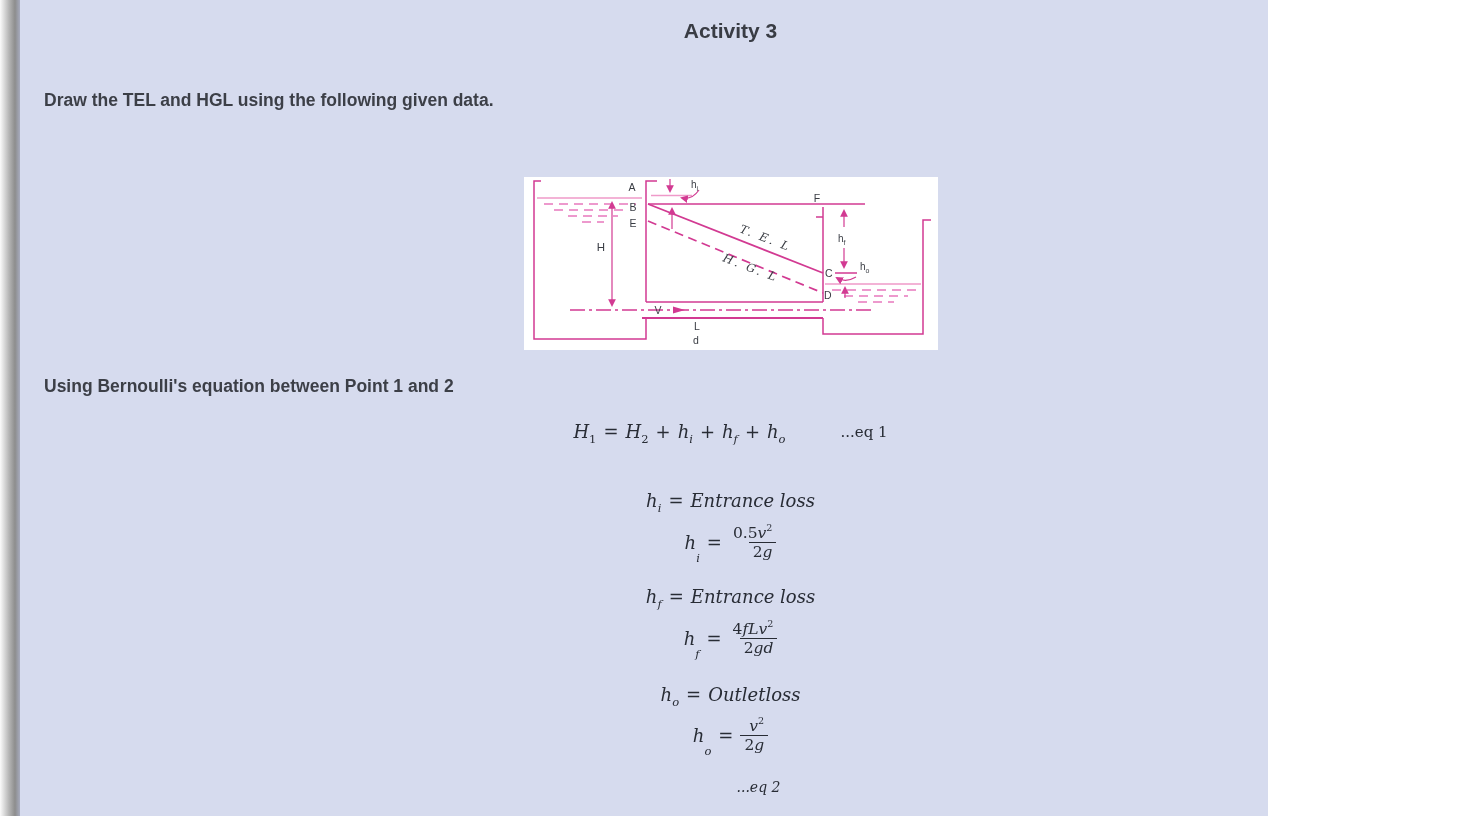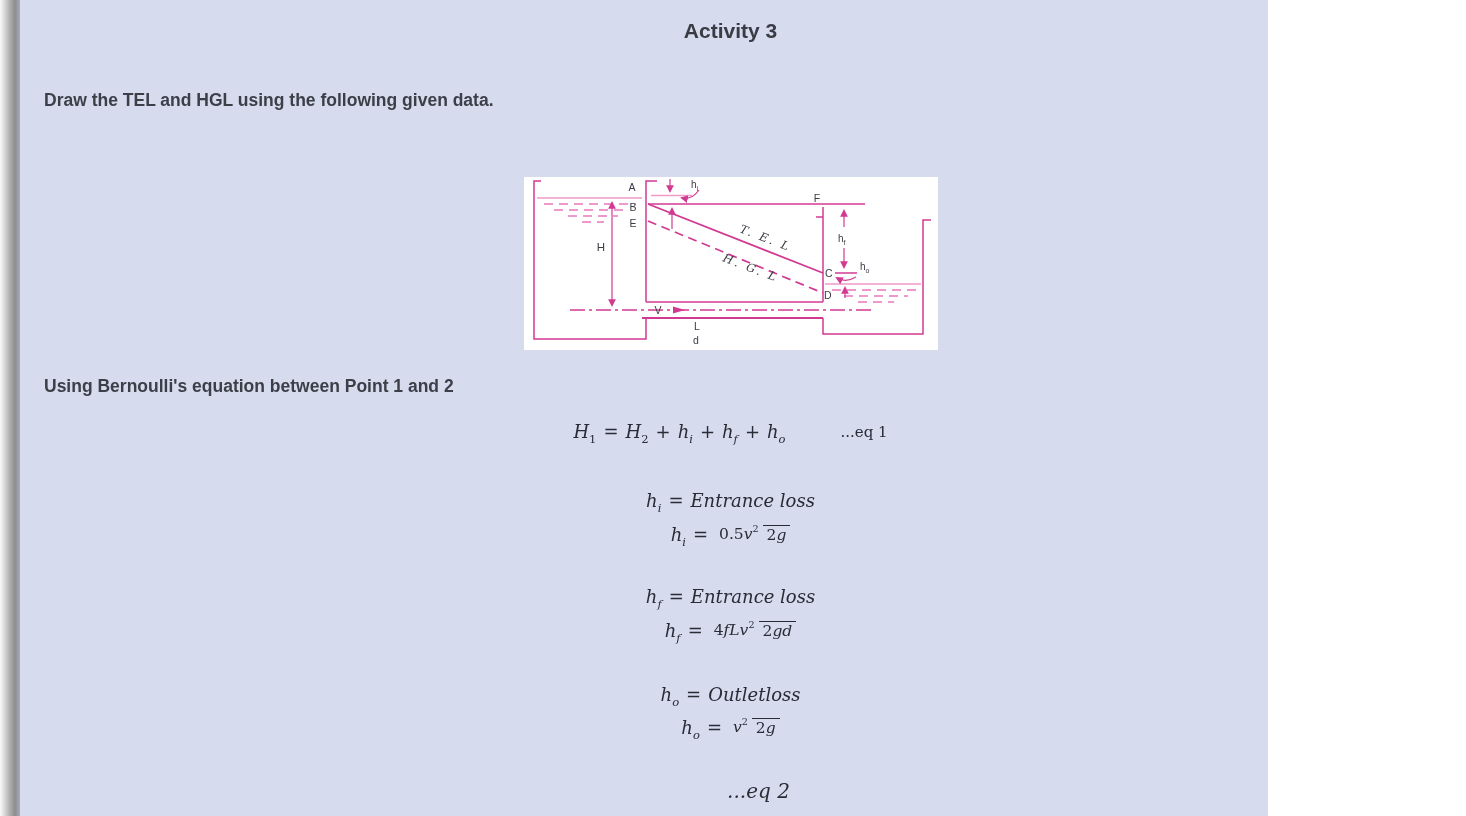--- a/index.html
+++ b/index.html
@@ -21,25 +21,25 @@
   
   .row { position:absolute; left:20px; width:1421px; display:flex; justify-content:center;
          align-items:center; color:#282c35; font-family:"DejaVu Serif",serif; }
   .math { display:inline-flex; align-items:center; font-size:18px; }
   .it { font-style:italic; }
   .its { font-style:italic; }
   .op { margin:0 7px; font-style:normal; }
   .math sub { font-size:64%; align-self:flex-end; transform:translateY(4px); font-style:normal; }
   .math sub.its { font-style:italic; }
   .math sup { font-size:62%; align-self:flex-start; transform:translateY(-2px); }
-  .frac { display:inline-flex; flex-direction:row; text-align:center; }
+  .frac { display:inline-flex; flex-direction:column; text-align:center;align-items:flex-end; }
   .frac .num, .frac .den { font-size:15.5px; padding:0 4px; display:inline-flex; justify-content:center; }
   .frac .den { border-top:1.3px solid #282c35; }
   .eqlabel { font-size:15px; margin-left:55px; }
-  .shift28 { transform:translateX(28px); font-size:20px; font-style:italic; }
+  .shift28 { transform:translateX(28px); font-size:14px; font-style:italic; }
 
   
   .figure { position:absolute; left:524px; top:177px; width:414px; height:173px; background:#ffffff; }
   .figure svg { display:block; }
   .m  { stroke:#d23a92; fill:none; stroke-width:1.5px; }
   .m2 { stroke:#d23a92; fill:none; stroke-width:2px; }
   .ml { stroke:#ef9ac9; fill:none; stroke-width:1.7px; }
   .mh { stroke:#e878bd; fill:none; stroke-width:1.3px; stroke-dasharray:9 6; }
   .cl { stroke:#d23a92; fill:none; stroke-width:1.4px; stroke-dasharray:15 4 3 4; }
   .hg { stroke:#d23a92; fill:none; stroke-width:1.7px; stroke-dasharray:9 5.5; }

